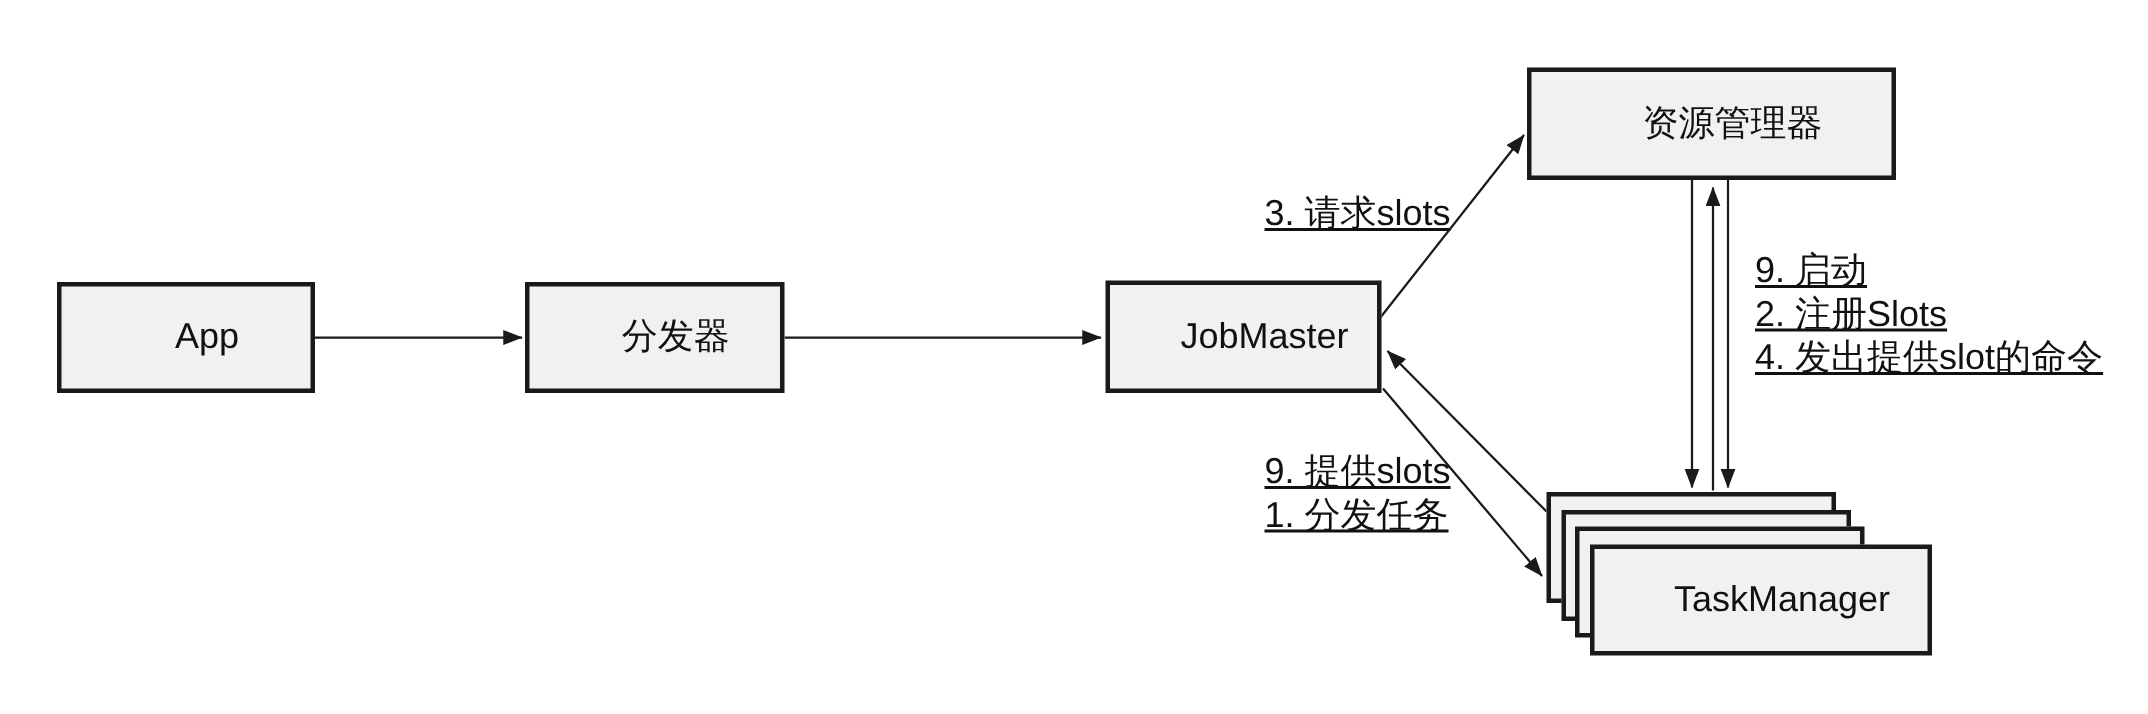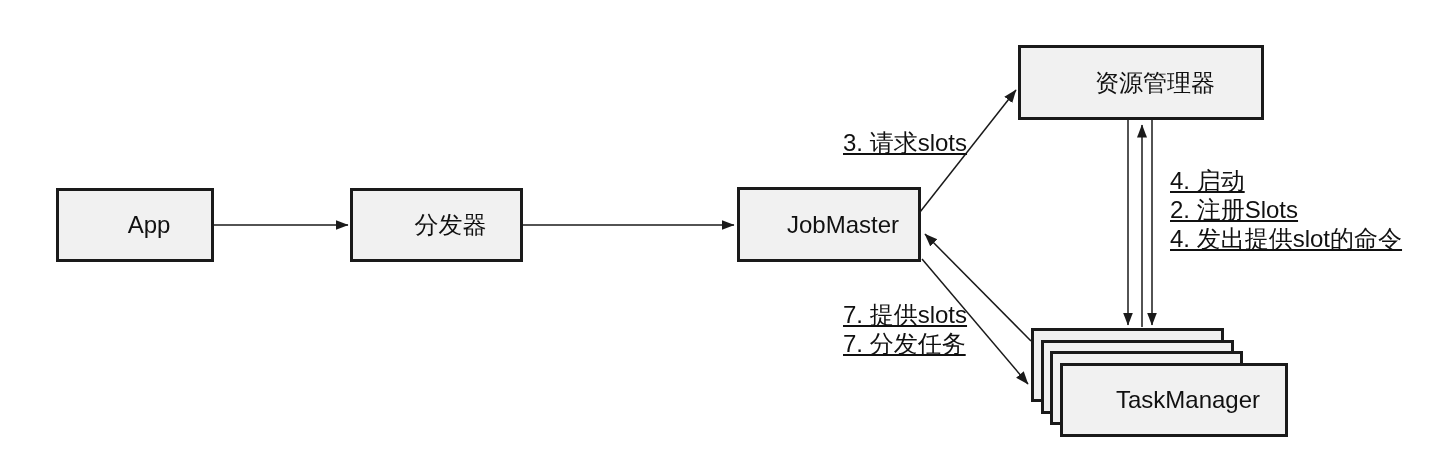--- a/index.html
+++ b/index.html
@@ -58,21 +58,21 @@
     <line x1="210" y1="225" x2="348" y2="225" marker-end="url(#arrow)"></line>
     <line x1="523" y1="225" x2="734" y2="225" marker-end="url(#arrow)"></line>
     <line x1="920" y1="212" x2="1016" y2="90" marker-end="url(#arrow)"></line>
     <line x1="1128" y1="120" x2="1128" y2="325" marker-end="url(#arrow)"></line>
     <line x1="1142" y1="327" x2="1142" y2="125" marker-end="url(#arrow)"></line>
     <line x1="1152" y1="120" x2="1152" y2="325" marker-end="url(#arrow)"></line>
     <line x1="1031" y1="341" x2="925" y2="234" marker-end="url(#arrow)"></line>
     <line x1="922" y1="259" x2="1028" y2="384" marker-end="url(#arrow)"></line>
   </svg>
 
-  <div class="node" style="left:56px;top:188px;width:158px;height:74px">
+  <div class="node" style="left:38px;top:188px;width:172px;height:74px">
     <span>App</span>
   </div>
 
   <div class="node" style="left:737px;top:187px;width:184px;height:75px">
     <span>JobMaster</span>
   </div>
 
   <div class="node" style="left:350px;top:188px;width:173px;height:74px">
     <span>分发器</span>
   </div>
@@ -88,23 +88,23 @@
     <div class="node" style="left:1060px;top:363px;width:228px;height:74px">
       <span>TaskManager</span>
     </div>
   </div>
 
 
 
   <div class="edge-label" style="left:843px;top:128px">3. 请求slots</div>
 
   <div>
-    <div class="edge-label" style="left:1170px;top:166px">4. 启动</div>
+    <div class="edge-label" style="left:1170px;top:166px">9. 启动</div>
     <div class="edge-label" style="left:1170px;top:195px">2. 注册Slots</div>
     <div class="edge-label" style="left:1170px;top:224px">4. 发出提供slot的命令</div>
   </div>
 
   <div>
-    <div class="edge-label" style="left:843px;top:300px">7. 提供slots</div>
-    <div class="edge-label" style="left:843px;top:329px">7. 分发任务</div>
+    <div class="edge-label" style="left:843px;top:300px">9. 提供slots</div>
+    <div class="edge-label" style="left:843px;top:329px">1. 分发任务</div>
   </div>
 
 </div>
 
 </body></html>

